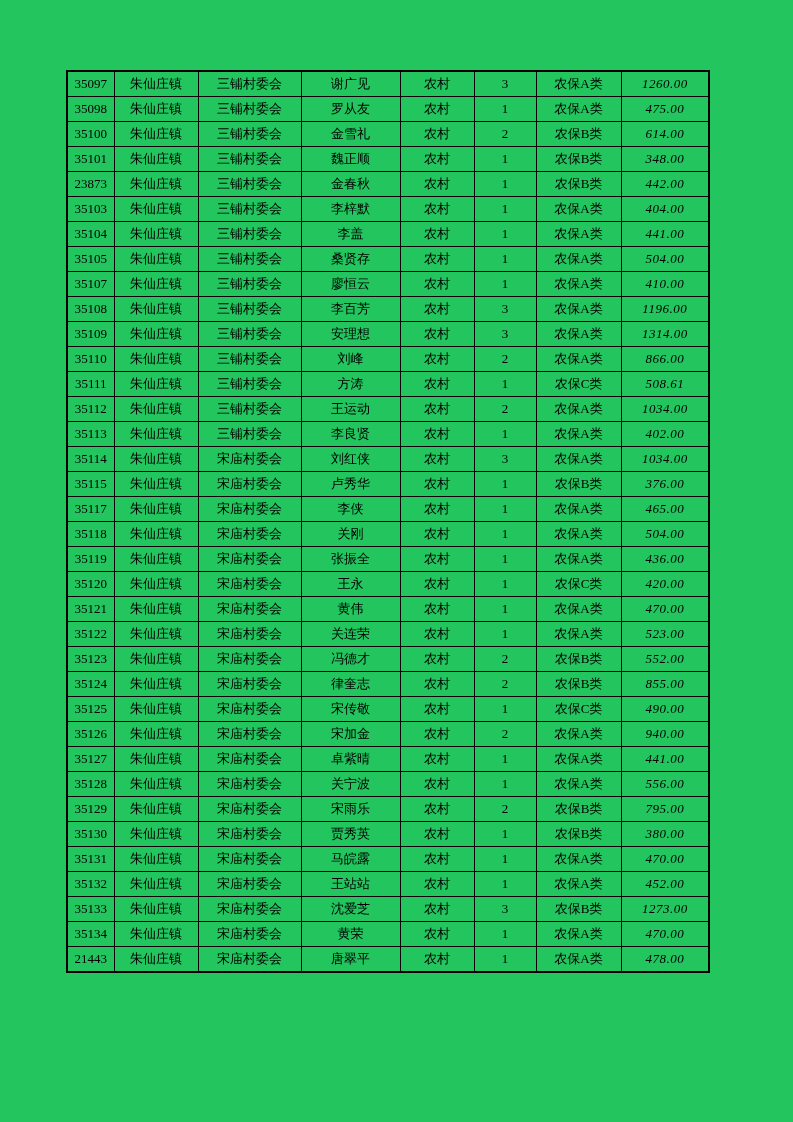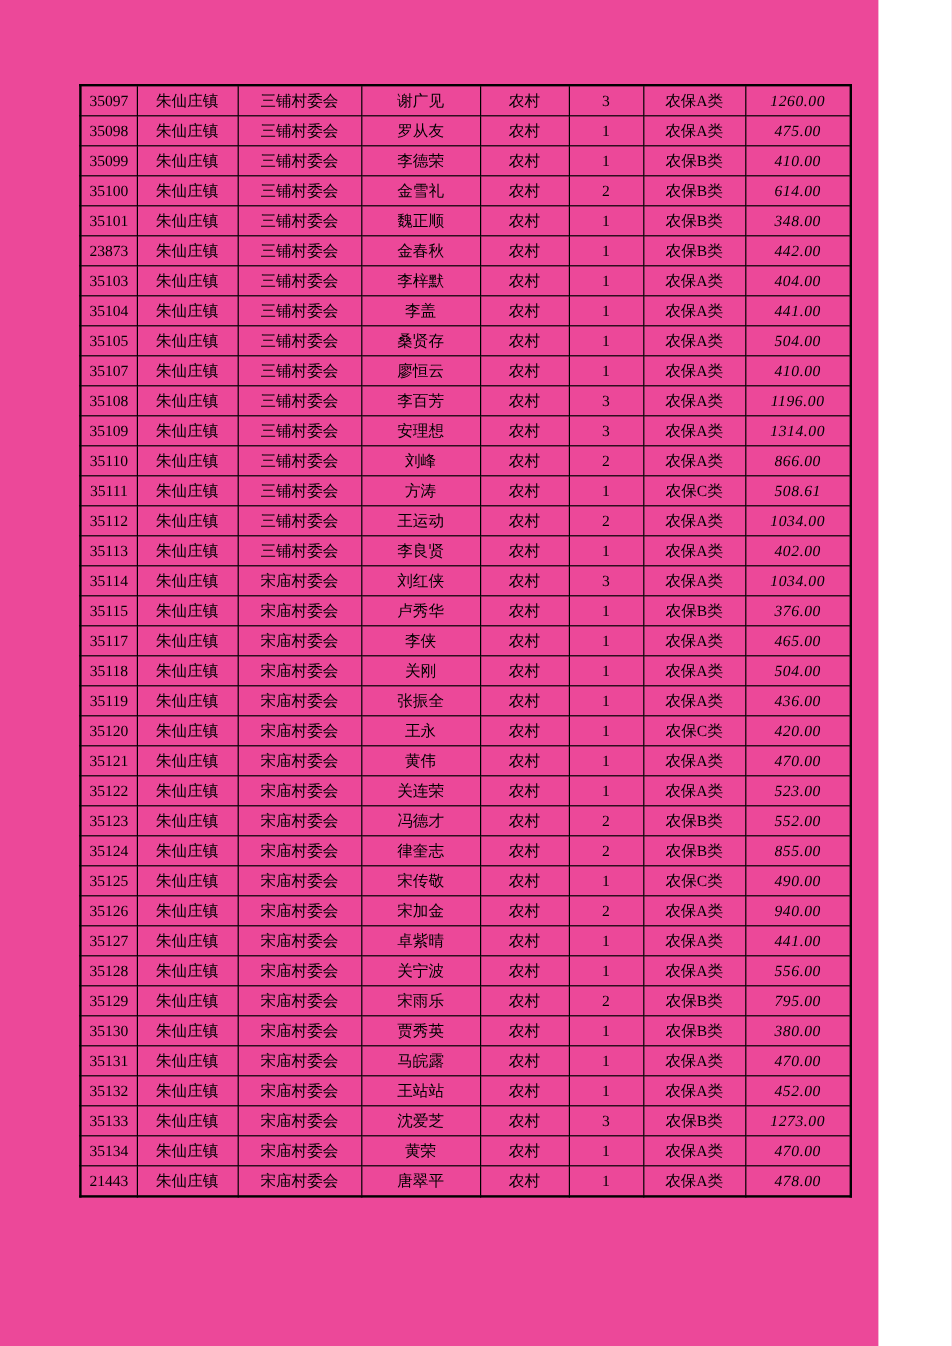--- a/index.html
+++ b/index.html
@@ -7,22 +7,22 @@
   body {
     width: 793px; height: 1122px;
     font-family: "Liberation Serif", "DejaVu Serif", serif;
     color: #000000;
     position: relative;
     overflow: hidden;
   }
   .sheet {
     position: absolute;
     left: 0; top: 0;
-    width: 732px; height: 1122px;
-    background: #ec4899;
+    width: 793px; height: 1122px;
+    background: #22c55e;
   }
   table.records {
     position: absolute;
     left: 66px; top: 70px;
     width: 642px;
     border-collapse: collapse;
     table-layout: fixed;
     border: 2px solid #000000;
   }
   table.records td {
@@ -69,30 +69,20 @@
           <td class="cell-serial_no">35098</td>
           <td class="cell-town">朱仙庄镇</td>
           <td class="cell-village_committee">三铺村委会</td>
           <td class="cell-person_name">罗从友</td>
           <td class="cell-residence_type">农村</td>
           <td class="cell-count">1</td>
           <td class="cell-insurance_category">农保A类</td>
           <td class="cell-amount">475.00</td>
         </tr>
         <tr>
-          <td class="cell-serial_no">35099</td>
-          <td class="cell-town">朱仙庄镇</td>
-          <td class="cell-village_committee">三铺村委会</td>
-          <td class="cell-person_name">李德荣</td>
-          <td class="cell-residence_type">农村</td>
-          <td class="cell-count">1</td>
-          <td class="cell-insurance_category">农保B类</td>
-          <td class="cell-amount">410.00</td>
-        </tr>
-        <tr>
           <td class="cell-serial_no">35100</td>
           <td class="cell-town">朱仙庄镇</td>
           <td class="cell-village_committee">三铺村委会</td>
           <td class="cell-person_name">金雪礼</td>
           <td class="cell-residence_type">农村</td>
           <td class="cell-count">2</td>
           <td class="cell-insurance_category">农保B类</td>
           <td class="cell-amount">614.00</td>
         </tr>
         <tr>

